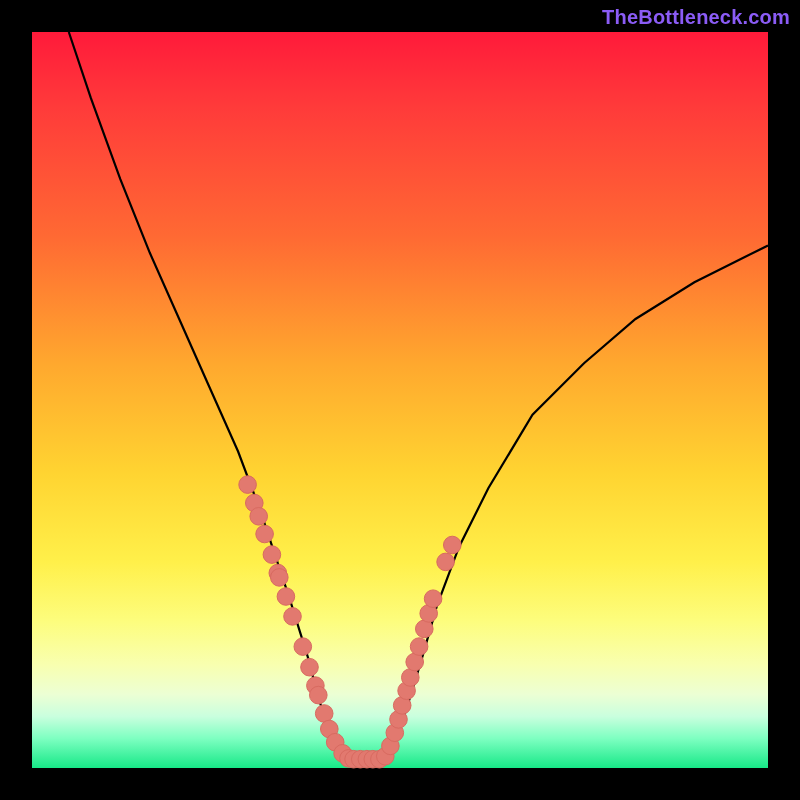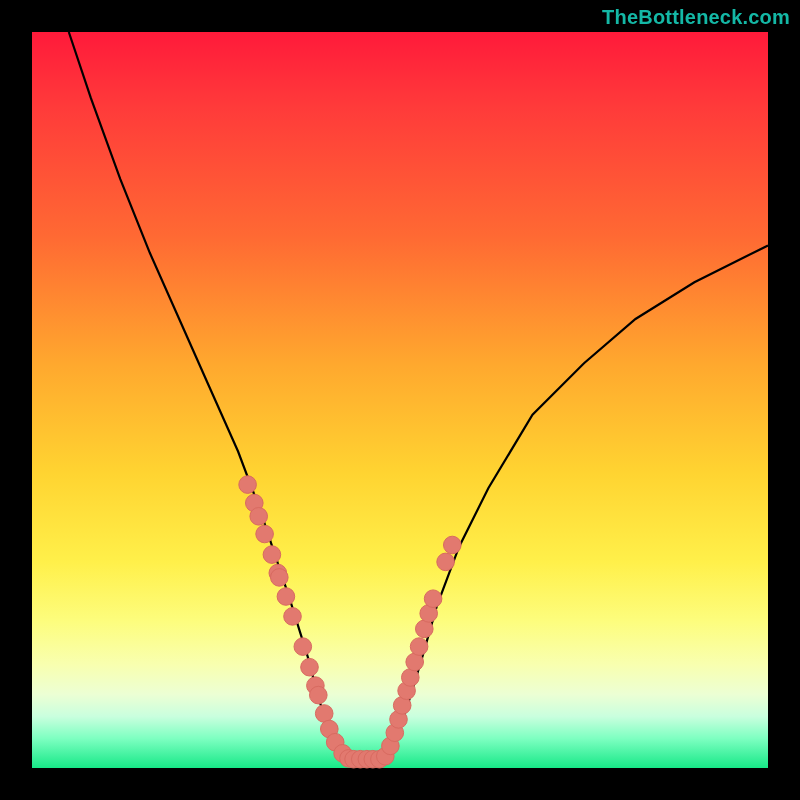--- a/index.html
+++ b/index.html
@@ -41,21 +41,21 @@
       #17e887 100%
     );
   }
   .watermark {
     position: absolute;
     top: 6px;
     right: 10px;
     font-family: Arial, Helvetica, sans-serif;
     font-size: 20px;
     font-weight: 600;
-    color: #14b8a6;
+    color: #8b5cf6;
     letter-spacing: 0.2px;
     user-select: none;
   }
   svg.curve {
     position: absolute;
     left: 0;
     top: 0;
     width: 736px;
     height: 736px;
     overflow: visible;

